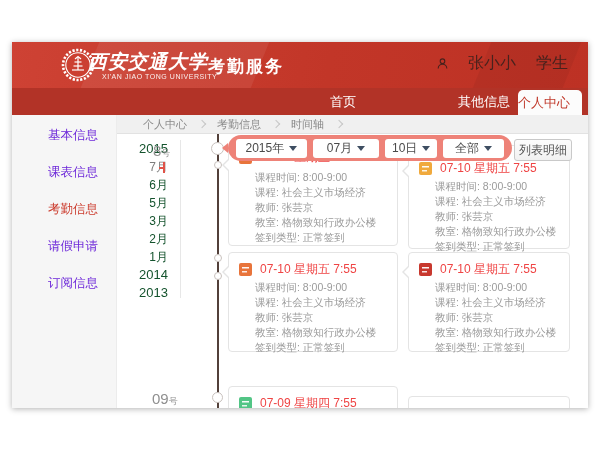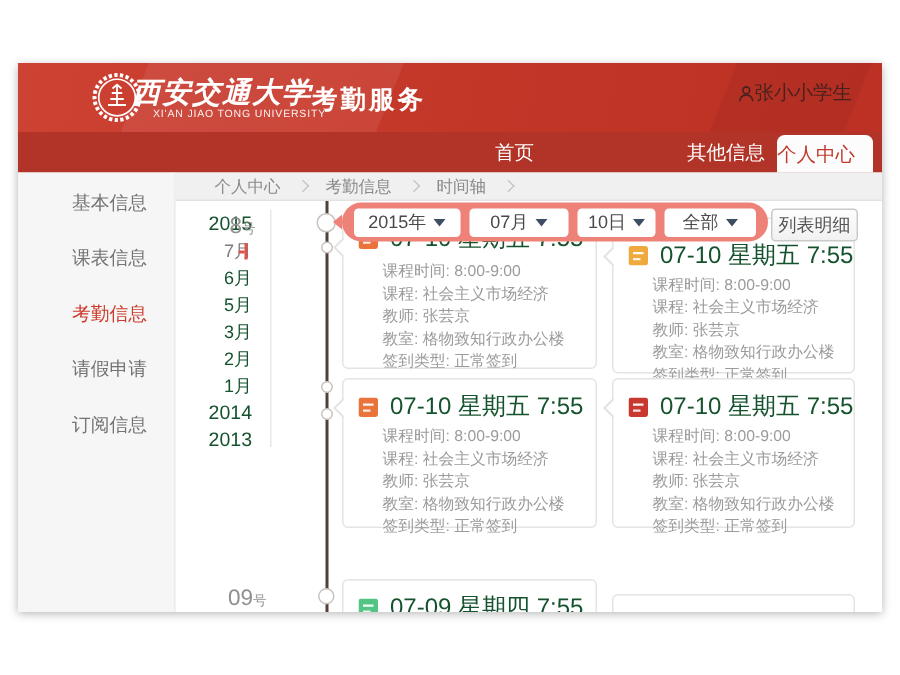--- a/index.html
+++ b/index.html
@@ -15,38 +15,38 @@
                 background:rgba(255,255,255,.07); transform:skewX(-22deg); }
   .hdr .slash2 { position:absolute; top:-8px; left:470px; width:90px; height:62px;
                 background:rgba(0,0,0,.05); transform:skewX(-22deg); }
   .logo { position:absolute; left:49px; top:6px; width:34px; height:34px; }
   .uni-zh { position:absolute; left:76px; top:7px; color:#fff; font-family:"DejaVu Serif",serif;
             font-style:italic; font-weight:bold; font-size:19px; letter-spacing:1px; white-space:nowrap; }
   .uni-en { position:absolute; left:90px; top:31px; color:rgba(255,255,255,.92); font-size:7px;
             letter-spacing:.55px; white-space:nowrap; }
   .app-title { position:absolute; left:196px; top:13px; color:#fff; font-size:17px; font-weight:bold;
                letter-spacing:2px; white-space:nowrap; }
-  .user { position:absolute; right:20px; top:11px; display:flex; align-items:center; gap:0;
-          color:#47221d; font-size:13px; }
+  .user { position:absolute; right:20px; top:11px; display:flex; align-items:center; gap:20px;
+          color:#47221d; font-size:16px; }
   .user svg { display:block; }
 
   
   .nav { position:absolute; left:0; top:46px; width:576px; height:27px; background:#b23327; }
   .nav-item { position:absolute; top:0; height:27px; line-height:27px; color:#fff; font-size:13px;
               text-align:left; cursor:pointer; }
   .nav-home   { left:318px; width:40px; }
   .nav-rooms  { left:372px; width:60px;margin-top:36px; }
   .nav-other  { left:446px; width:60px; }
   .nav-tab    { left:506px; width:64px; top:2px; height:25px; line-height:25px;
                 background:#fcfcfc; color:#c0392b; border-radius:5px 5px 0 0; }
 
   
   .sidebar { position:absolute; left:0; top:73px; width:105px; height:293px; background:#f6f6f6;
              border-right:1px solid #ececec; }
-  .side-item { padding:8px 0 8px 36px; font-size:12.5px; color:#737373; margin-top:4px; cursor:pointer; }
+  .side-item { padding:8px 0 8px 36px; font-size:12.5px; color:#6d28d9; margin-top:4px; cursor:pointer; }
   .side-item.active { color:#cb3a2c; }
 
   
   .crumbs { position:absolute; left:105px; top:73px; width:471px; height:19px; background:#f0f0f0;
             border-bottom:1px solid #e2e2e2; display:flex; align-items:center; padding-left:16px;
             font-size:11px; color:#8a8a8a; }
   .crumb { padding:0 10px; cursor:pointer; }
   .chev { width:6px; height:6px; border-top:1px solid #c6c6c6; border-right:1px solid #c6c6c6;
           transform:rotate(45deg); margin:0 2px; }
 
@@ -90,21 +90,21 @@
               text-align:center; font-size:12px; color:#555; background:linear-gradient(#fdfdfd,#f1f1f1);
               border:1px solid #c9c9c9; border-radius:3px; cursor:pointer; z-index:6; }
 
   
   .card { position:absolute; background:#fff; border:1px solid #e4e4e4; border-radius:4px; z-index:2; }
   .card .arrow { position:absolute; left:-7px; width:0; height:0;
                  border:7px solid transparent; border-right:7px solid #e4e4e4; border-left:none; }
   .card .arrow::after { content:""; position:absolute; left:1.5px; top:-6px; width:0; height:0;
                  border:6px solid transparent; border-right:6px solid #fff; border-left:none; }
   .card-head { display:flex; align-items:center; gap:8px; padding:0 10px; }
-  .card-title { font-size:16px; color:#14532d; white-space:nowrap; }
+  .card-title { font-size:12px; color:#ef4444; white-space:nowrap; }
   .cicon { width:13px; height:13px; border-radius:2px; flex:0 0 13px;
            background-image:linear-gradient(rgba(255,255,255,.95),rgba(255,255,255,.95)),
                             linear-gradient(rgba(255,255,255,.85),rgba(255,255,255,.85));
            background-size:7px 1.5px,5px 1.5px; background-position:3px 4px,3px 8px; background-repeat:no-repeat; }
   .card-body { padding:2px 8px 0 26px; }
   .card-body div { font-size:10.5px; color:#9b9b9b; line-height:15px; white-space:nowrap; }
 
   .card-r1l { left:216px; top:100px; width:170px; height:104px; }
   .card-r1l .card-head { padding-top:6px; }
   .card-r1l .card-body { padding-top:4px; }

